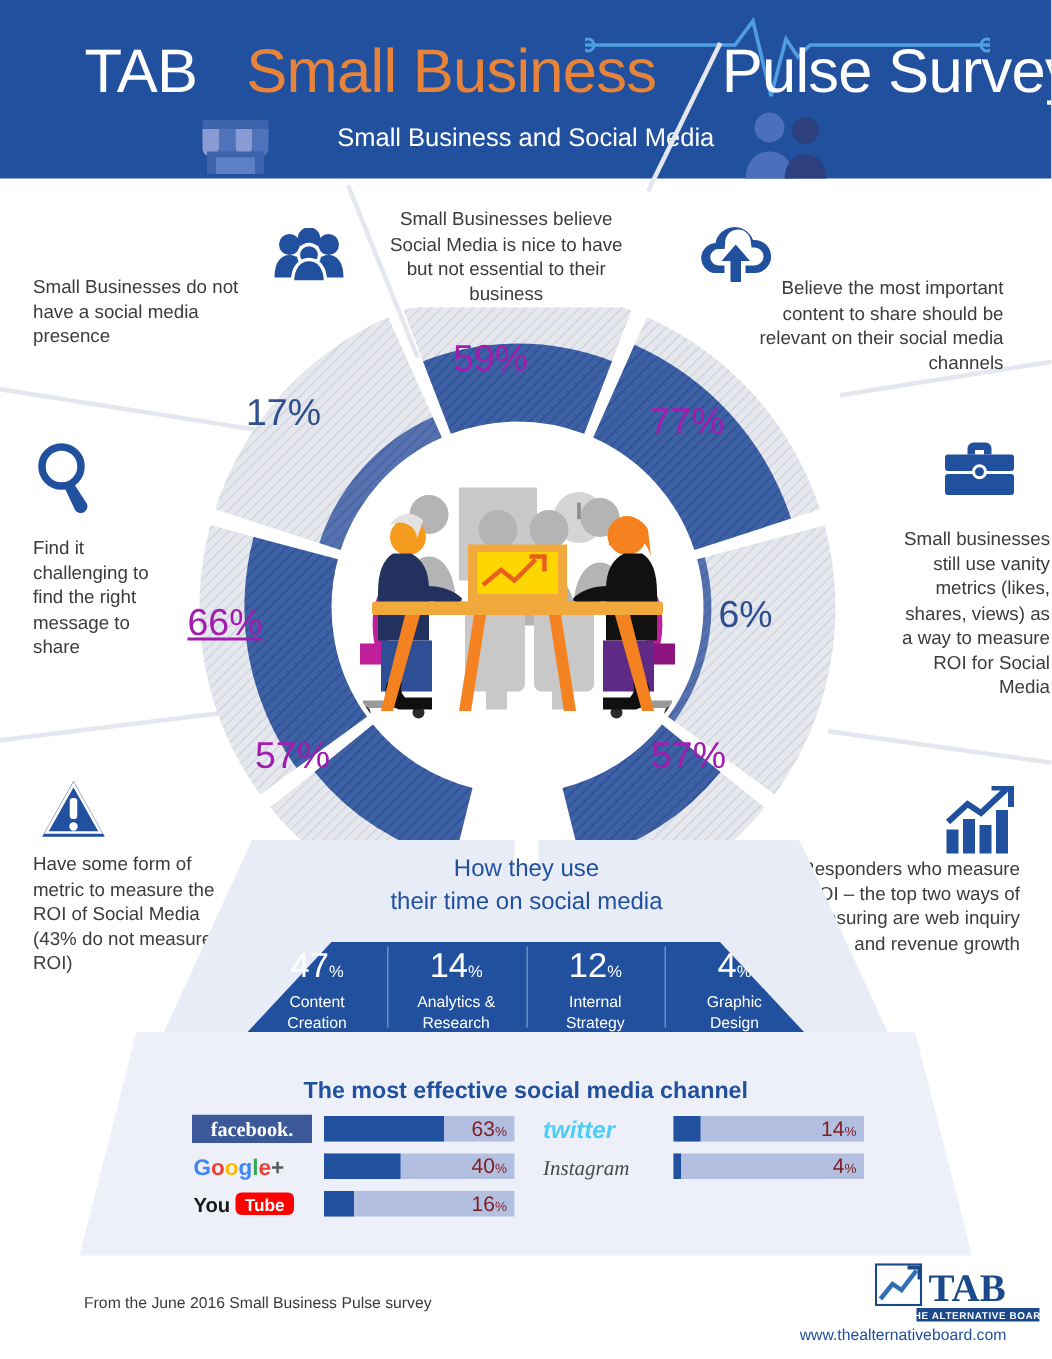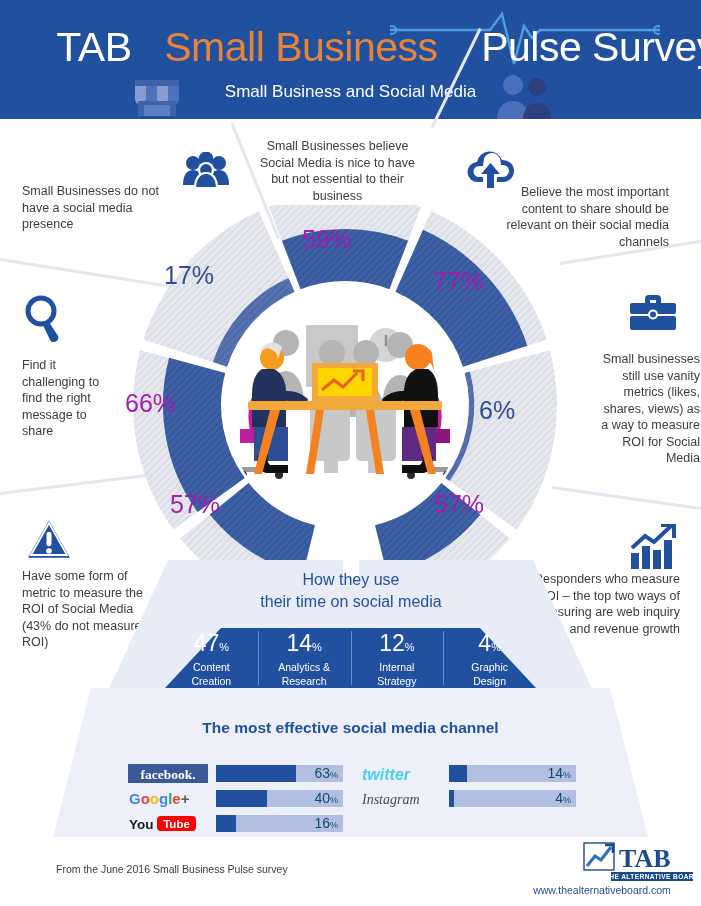--- a/index.html
+++ b/index.html
@@ -48,27 +48,27 @@
   .stat+.stat:before{content:"";position:absolute;left:0;top:3px;bottom:3px;width:1px;background:#6f8cc2;}
   .stat .num{font-size:23px;line-height:26px;}
   .stat .num .pc{font-size:11px;}
   .stat .lbl{font-size:10.5px;line-height:12.5px;margin-top:1px;}
 
   
   #channels-title{position:absolute;left:0;top:719px;width:701px;text-align:center;
                   color:#21509f;font-size:15.5px;font-weight:bold;}
   #channels{position:absolute;left:128px;top:742px;width:448px;}
   .chan-grid{display:flex;gap:18px;}
-  .chan-col{flex:1;margin-top:21px;}
+  .chan-col{flex:1;}
   .chan-row{display:flex;align-items:center;height:21px;margin-bottom:4px;}
   .chan-logo{width:82px;height:19px;flex:0 0 82px;display:flex;align-items:center;}
   .bar-track{position:relative;flex:1;height:17px;background:#b2bfe0;margin-left:6px;}
   .bar-fill{position:absolute;left:0;top:0;bottom:0;background:#21509f;}
   .bar-val{position:absolute;right:5px;top:0;height:17px;line-height:17px;
-           color:#0c4a6e;font-size:14px;}
+           color:#7f1d1d;font-size:14px;}
   .bar-val .pc{font-size:9px;}
 
   
   #footer-note{position:absolute;left:56px;top:862px;font-size:10.5px;line-height:1.45;color:#3a3a3a;}
   #tab-logo{position:absolute;left:583px;top:840px;}
   #footer-url{position:absolute;left:513px;top:884px;width:178px;text-align:center;
               font-size:10.5px;color:#21509f;}
 </style>
 </head>
 <body>
@@ -237,21 +237,21 @@
   </g>
 </svg>
 
   
   <div class="pct on-grey" style="left:54px;top:56px;">17%</div>
   <div class="pct on-blue" style="left:192px;top:20px;">59%</div>
   <div class="pct on-blue" style="left:323px;top:62px;">77%</div>
   <div class="pct on-grey" style="left:369px;top:191px;">6%</div>
   <div class="pct on-blue" style="left:324px;top:285px;">57%</div>
   <div class="pct on-blue" style="left:60px;top:285px;">57%</div>
-  <div class="pct on-blue" style="left:15px;top:184px;">66%</div>
+  <div class="pct on-blue" style="left:15px;top:196px;text-decoration:underline;">66%</div>
 </div>
 
 <svg class="ico" style="left:182px;top:152px;" width="48" height="36" viewBox="0 0 48 36">
   <circle cx="11" cy="11" r="7" fill="#21509f"></circle>
     <path d="M1 33 c0-10 4-15 10-15 s10 5 10 15 z" fill="#21509f"></path>
   <circle cx="37" cy="11" r="7" fill="#21509f"></circle>
     <path d="M27 33 c0-10 4-15 10-15 s10 5 10 15 z" fill="#21509f"></path>
   <circle cx="24" cy="7" r="7.5" fill="#21509f"></circle>
     <path d="M13 30 c0-10 5-16 11-16 s11 6 11 16 z" fill="#21509f"></path>
   <circle cx="24" cy="18" r="7" fill="#21509f" stroke="#ffffff" stroke-width="2.2"></circle>

